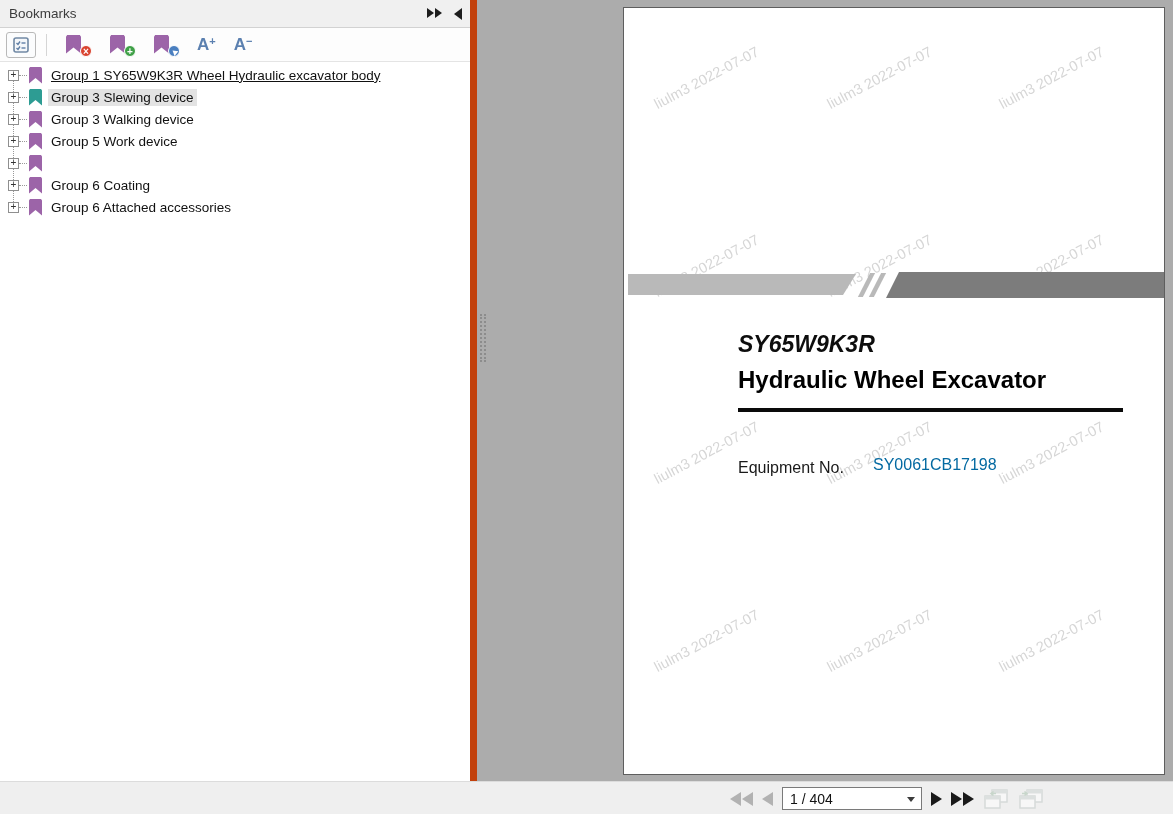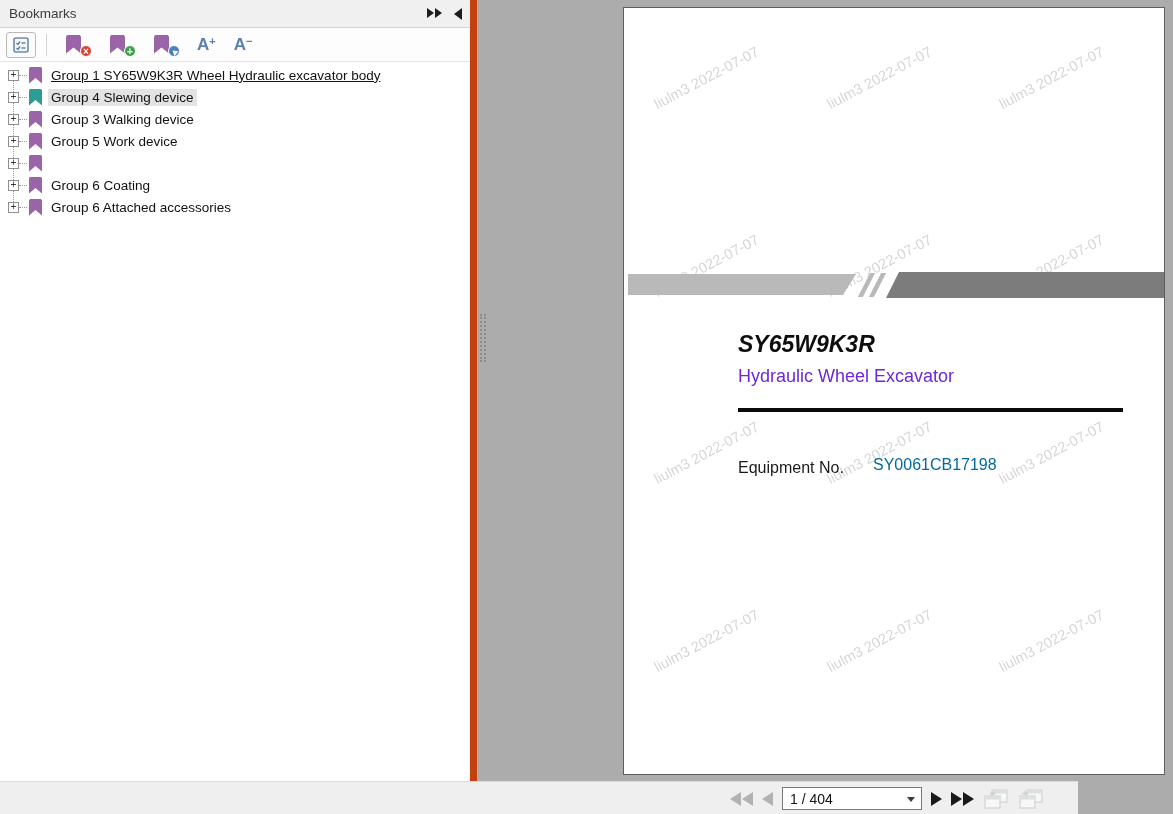--- a/index.html
+++ b/index.html
@@ -62,27 +62,27 @@
     transform:rotate(-28deg); transform-origin:left bottom; }
   .pb-title { position:absolute; left:62px; top:190px; font-size:43px; font-weight:bold; color:#0d0d0d; letter-spacing:0.5px; }
   .banner { position:absolute; left:0; top:262px; width:100%; height:30px; }
   .banner-light { position:absolute; left:4px; top:4px; width:228px; height:21px; background:#b9b9b9;
     clip-path:polygon(0 0, 100% 0, calc(100% - 13px) 100%, 0 100%); }
   .slash { position:absolute; top:3px; width:5px; height:24px; background:#b9b9b9; transform:skewX(-27deg); }
   .slash.s1 { left:240px; } .slash.s2 { left:251px; }
   .banner-dark { position:absolute; left:262px; top:2px; right:0; height:26px; background:#7c7c7c;
     clip-path:polygon(13px 0, 100% 0, 100% 100%, 0 100%); }
   .model-line { position:absolute; left:114px; top:323px; font-size:23px; font-weight:bold; color:#0d0d0d;font-style:italic; }
-  .subtitle-line { position:absolute; left:114px; top:358px; font-size:18px; font-weight:normal; color:#6d28d9; }
+  .subtitle-line { position:absolute; left:114px; top:358px; font-size:24px; font-weight:bold; color:#000000; }
   .black-rule { position:absolute; left:114px; top:400px; width:385px; height:4px; background:#0a0a0a; }
   .equip-label { position:absolute; left:114px; top:451px; font-size:16px; color:#1a1a1a; }
   .equip-value { position:absolute; left:249px; top:448px; font-size:16px; color:#0369a1; }
 
   
-  .statusbar { position:absolute; left:0; top:781px; width:1078px; height:33px; background:#efefef; border-top:1px solid #dcdcdc;text-decoration:underline; }
+  .statusbar { position:absolute; left:0; top:781px; width:1173px; height:33px; background:#efefef; border-top:1px solid #dcdcdc;text-decoration:underline; }
   .nav { position:absolute; left:730px; top:4px; display:flex; align-items:center; gap:9px; height:25px; }
   .navbtn { display:flex; align-items:center; cursor:pointer; }
   .t-l { width:0;height:0;border-top:7px solid transparent;border-bottom:7px solid transparent;border-right:11px solid #1a1a1a; }
   .t-r { width:0;height:0;border-top:7px solid transparent;border-bottom:7px solid transparent;border-left:11px solid #1a1a1a; }
   .dis .t-l { border-right-color:#b2b2b2; }
   .pair > * + * { margin-left:1px; }
   .page-combo { position:relative; width:140px; height:23px; background:#fff; border:1px solid #7a7a7a; }
   .page-combo input { position:absolute; left:0; top:0; width:122px; height:21px; border:none; outline:none;
     font-family:"Liberation Sans",sans-serif; font-size:14px; padding-left:7px; color:#111; background:transparent; }
   .combo-caret { position:absolute; right:6px; top:9px; width:0; height:0;
@@ -147,21 +147,21 @@
     <div class="bm-row">
       <span class="expander">+</span>
       <span class="h-dotted"></span>
       <span class="ribbon purple"></span>
       <span class="bm-label underlined">Group 1 SY65W9K3R Wheel Hydraulic excavator body </span>
     </div>
         <div class="bm-row">
       <span class="expander">+</span>
       <span class="h-dotted"></span>
       <span class="ribbon teal"></span>
-      <span class="bm-label selected">Group 4 Slewing device</span>
+      <span class="bm-label selected">Group 3 Slewing device</span>
     </div>
         <div class="bm-row">
       <span class="expander">+</span>
       <span class="h-dotted"></span>
       <span class="ribbon purple"></span>
       <span class="bm-label">Group 3 Walking device</span>
     </div>
         <div class="bm-row">
       <span class="expander">+</span>
       <span class="h-dotted"></span>

